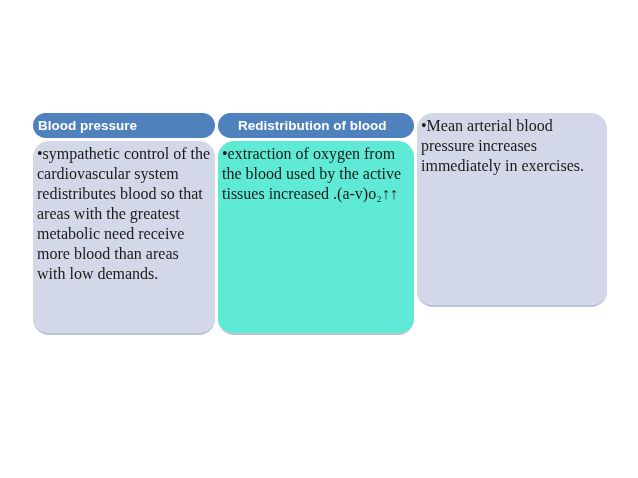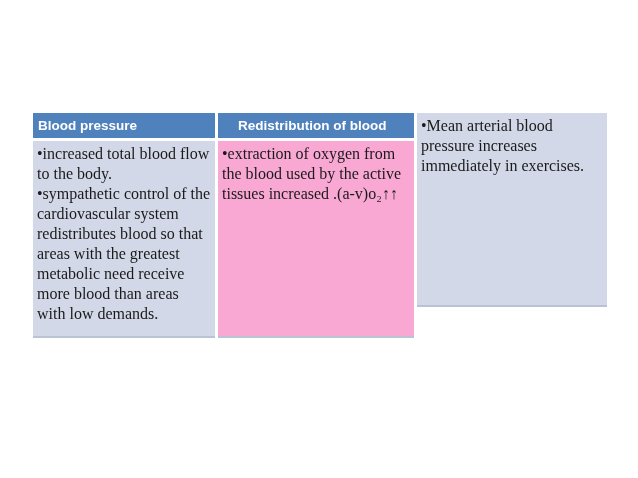--- a/index.html
+++ b/index.html
@@ -1,15 +1,15 @@
 <!DOCTYPE html>
 <html><head>
 <meta charset="utf-8">
 <style>
-  * { margin: 0; padding: 0; box-sizing: border-box; }
+  * { margin: 0; padding: 0; box-sizing: border-box; border-radius: 16px; }
 
   html, body {
     width: 638px;
     height: 478px;
     background: #ffffff;
     font-family: "Liberation Sans", sans-serif;
     overflow: hidden;
   }
 
   .slide {
@@ -65,22 +65,21 @@
   <div class="comparison-table">
 
     <div class="th" style="background: rgb(79, 129, 189); color: rgb(255, 255, 255);">Blood pressure</div>
     <div class="th" style="background: rgb(79, 129, 189); color: rgb(255, 255, 255); padding-left: 20px;">Redistribution of blood</div>
 
     <div class="td" style="background: rgb(210, 216, 231); color: rgb(26, 26, 26); border-bottom-color: rgb(185, 194, 214);">
       <p class="bullet-item">•Mean arterial blood pressure increases immediately in exercises.</p>
     </div>
 
     <div class="td" style="background: rgb(210, 216, 231); color: rgb(26, 26, 26); border-bottom-color: rgb(185, 194, 214);">
-      <p class="bullet-item">•increased total blood flow to the body.</p>
       <p class="bullet-item">•sympathetic control of the cardiovascular system redistributes blood so that areas with the greatest metabolic need receive more blood than areas with low demands.</p>
     </div>
 
-    <div class="td" style="background: #f9a8d4; color: rgb(26, 26, 26); border-bottom-color: rgb(185, 194, 214);">
+    <div class="td" style="background: #5eead4; color: rgb(26, 26, 26); border-bottom-color: rgb(185, 194, 214);">
       <p class="bullet-item">•extraction of oxygen from the blood used by the active tissues increased .(a-v)o₂↑↑</p>
     </div>
 
   </div>
 </div>
 
 </body></html>

